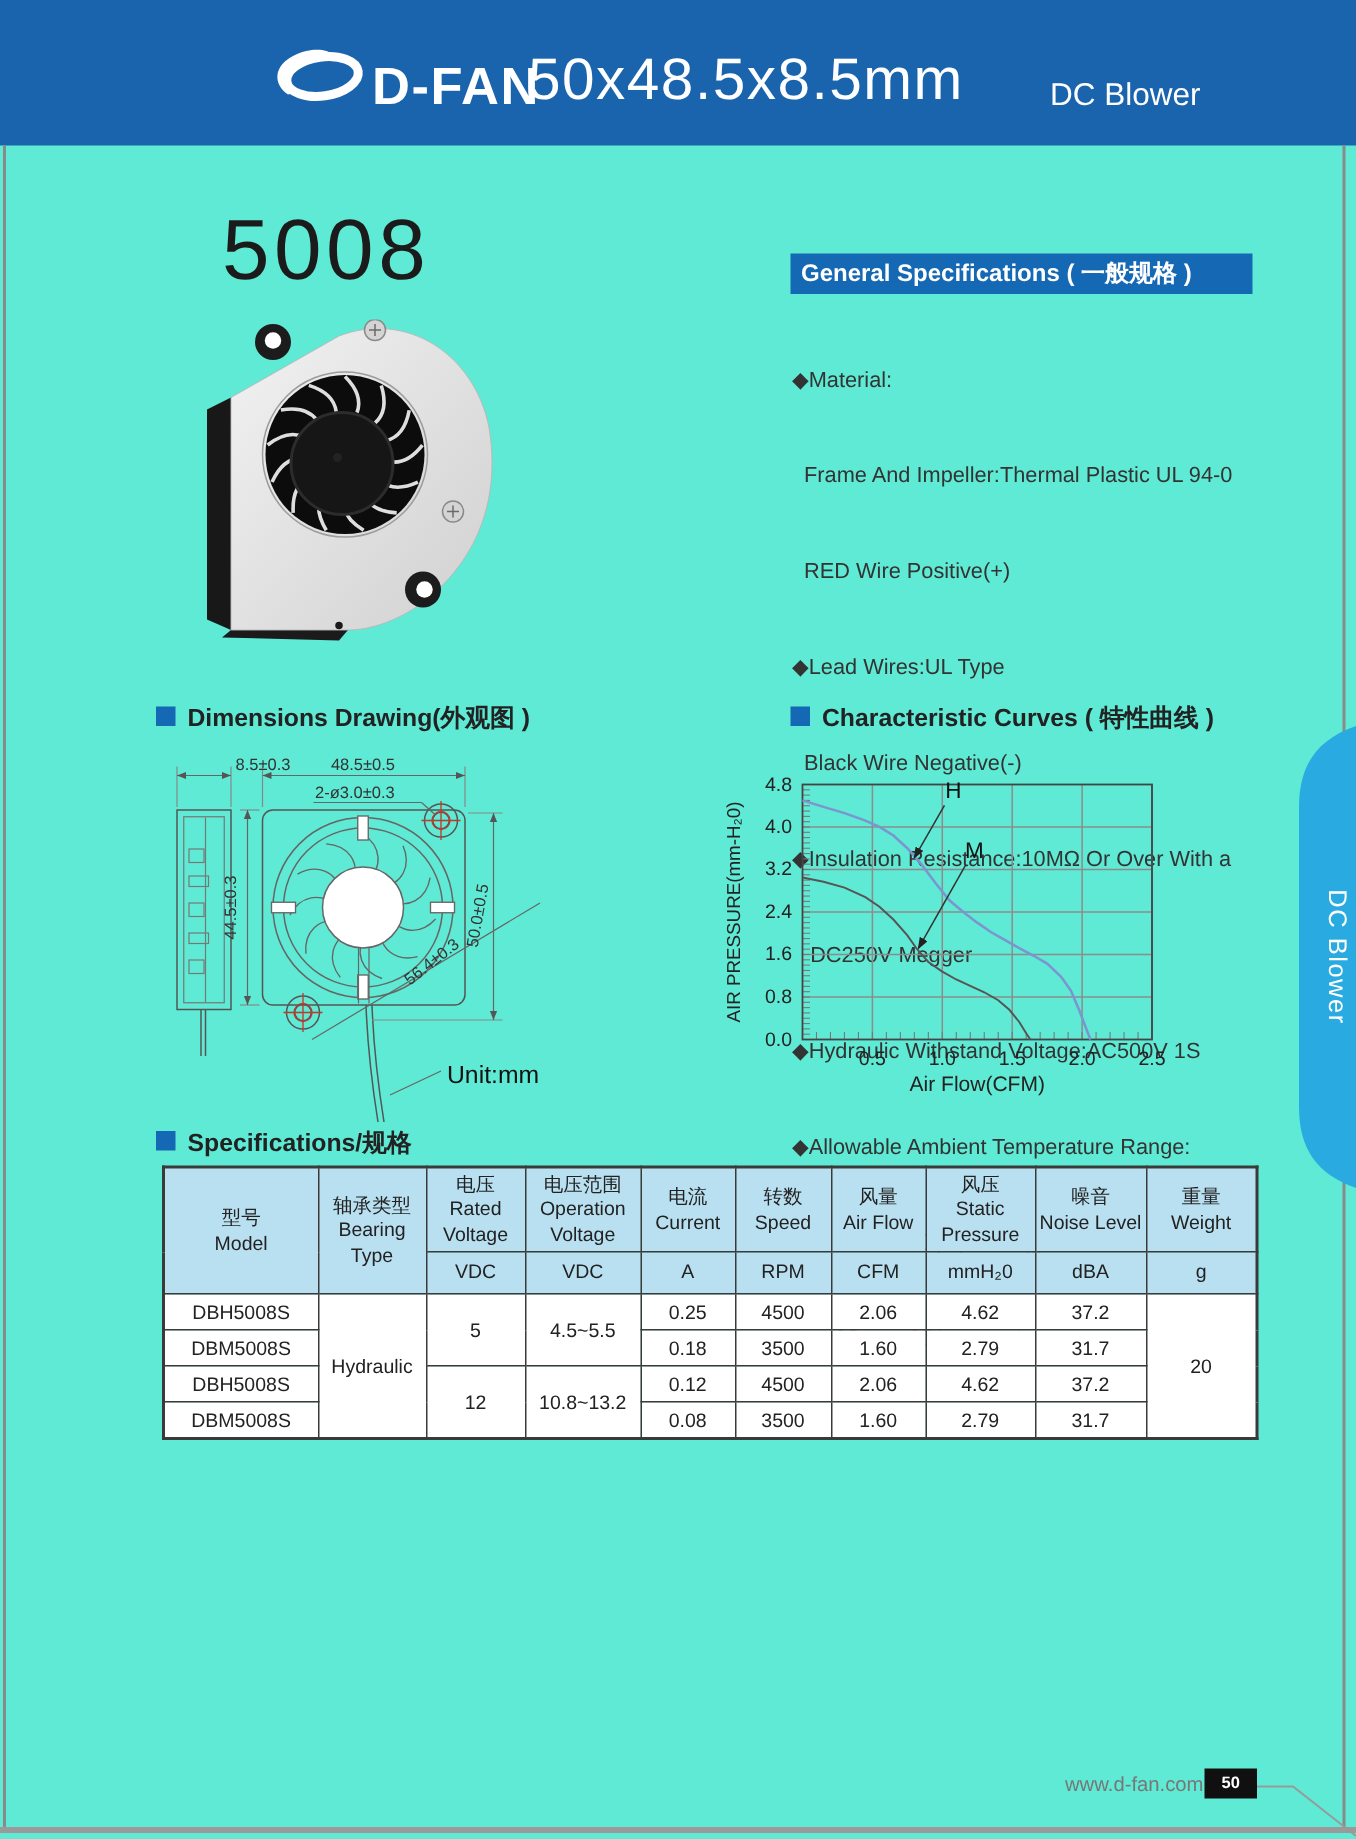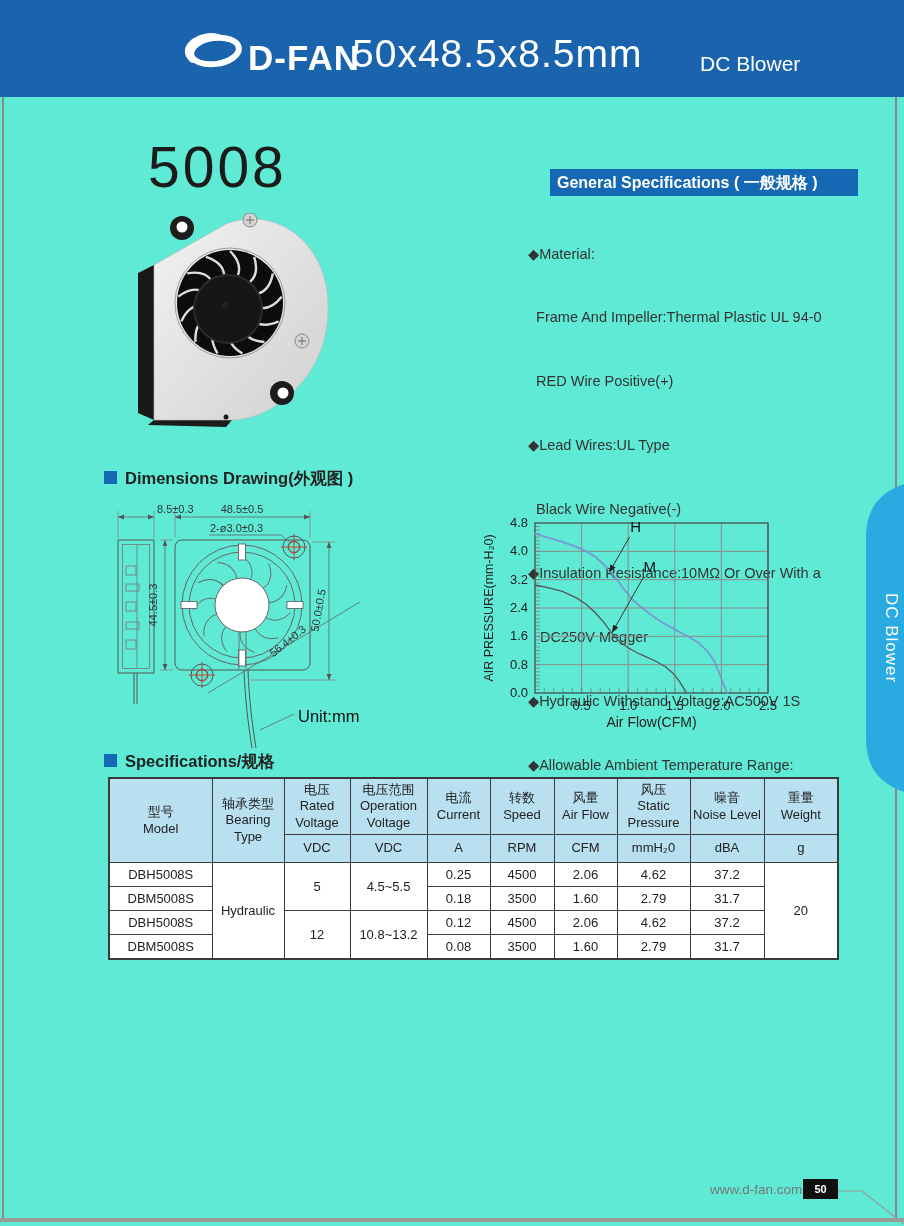--- a/index.html
+++ b/index.html
@@ -13,21 +13,21 @@
   .hdr .cat{position:absolute;left:700px;top:52px;color:#fff;font-size:21px;}
   
   .b-left{position:absolute;left:2px;top:97px;width:2px;height:1122px;background:#8a8a8a;}
   .b-right{position:absolute;left:895px;top:97px;width:2px;height:1122px;background:#8a8a8a;}
   .b-bottom{position:absolute;left:0;top:1218px;width:904px;height:4px;background:#9a9a9a;}
   
   .model-title{position:absolute;left:148px;top:134px;font-size:57px;color:#1b1b1b;letter-spacing:3px;}
   .photo{position:absolute;left:130px;top:213px;}
   
   .gs-title{position:absolute;left:527px;top:169px;width:301px;height:27px;background:#1568b3;
-            color:#fff;font-size:16px;font-weight:bold;line-height:27px;padding-left:7px;margin-left:23px;}
+            color:#fff;font-size:16px;font-weight:bold;line-height:27px;padding-left:7px;}
   .gs-list{position:absolute;left:528px;top:201px;width:345px;font-size:14.5px;color:#333;
            line-height:21.3px;white-space:pre;}
   
   .sec{position:absolute;font-size:16.5px;color:#222;font-weight:600;}
   .sec .sq{display:inline-block;width:13px;height:13px;background:#1568b3;margin-right:8px;}
   #sec-dims{left:104px;top:468px;}
   #sec-curves{left:527px;top:468px;}
   #sec-specs{left:104px;top:751px;}
   .dims-svg{position:absolute;left:98px;top:498px;}
   .chart-wrap{position:absolute;left:480px;top:503px;}
@@ -122,20 +122,23 @@
     <div>◆Insulation Resistance:10MΩ Or Over With a</div>
     <div>   DC250V Megger</div>
     <div>◆Hydraulic Withstand Voltage:AC500V 1S</div>
     <div>◆Allowable Ambient Temperature Range:</div>
     <div>  -10℃~+70℃(Operating)</div>
     <div>  -40℃~+70℃(Storage)</div>
   </div>
 
   <div class="sec" id="sec-dims">
     <span class="sq"></span><span>Dimensions Drawing(外观图 )</span>
+  </div>
+  <div class="sec" id="sec-curves">
+    <span class="sq"></span><span>Characteristic Curves ( 特性曲线 )</span>
   </div>
   <div class="sec" id="sec-specs">
     <span class="sq"></span><span>Specifications/规格</span>
   </div>
 
   <svg class="dims-svg" width="380" height="255" viewBox="0 0 380 255">
     <defs>
         <path id="fbl" d="M144,58 C156,66 158,80 146,90"></path>
       </defs>
     <g fill="none" stroke="#555" stroke-width="1">

